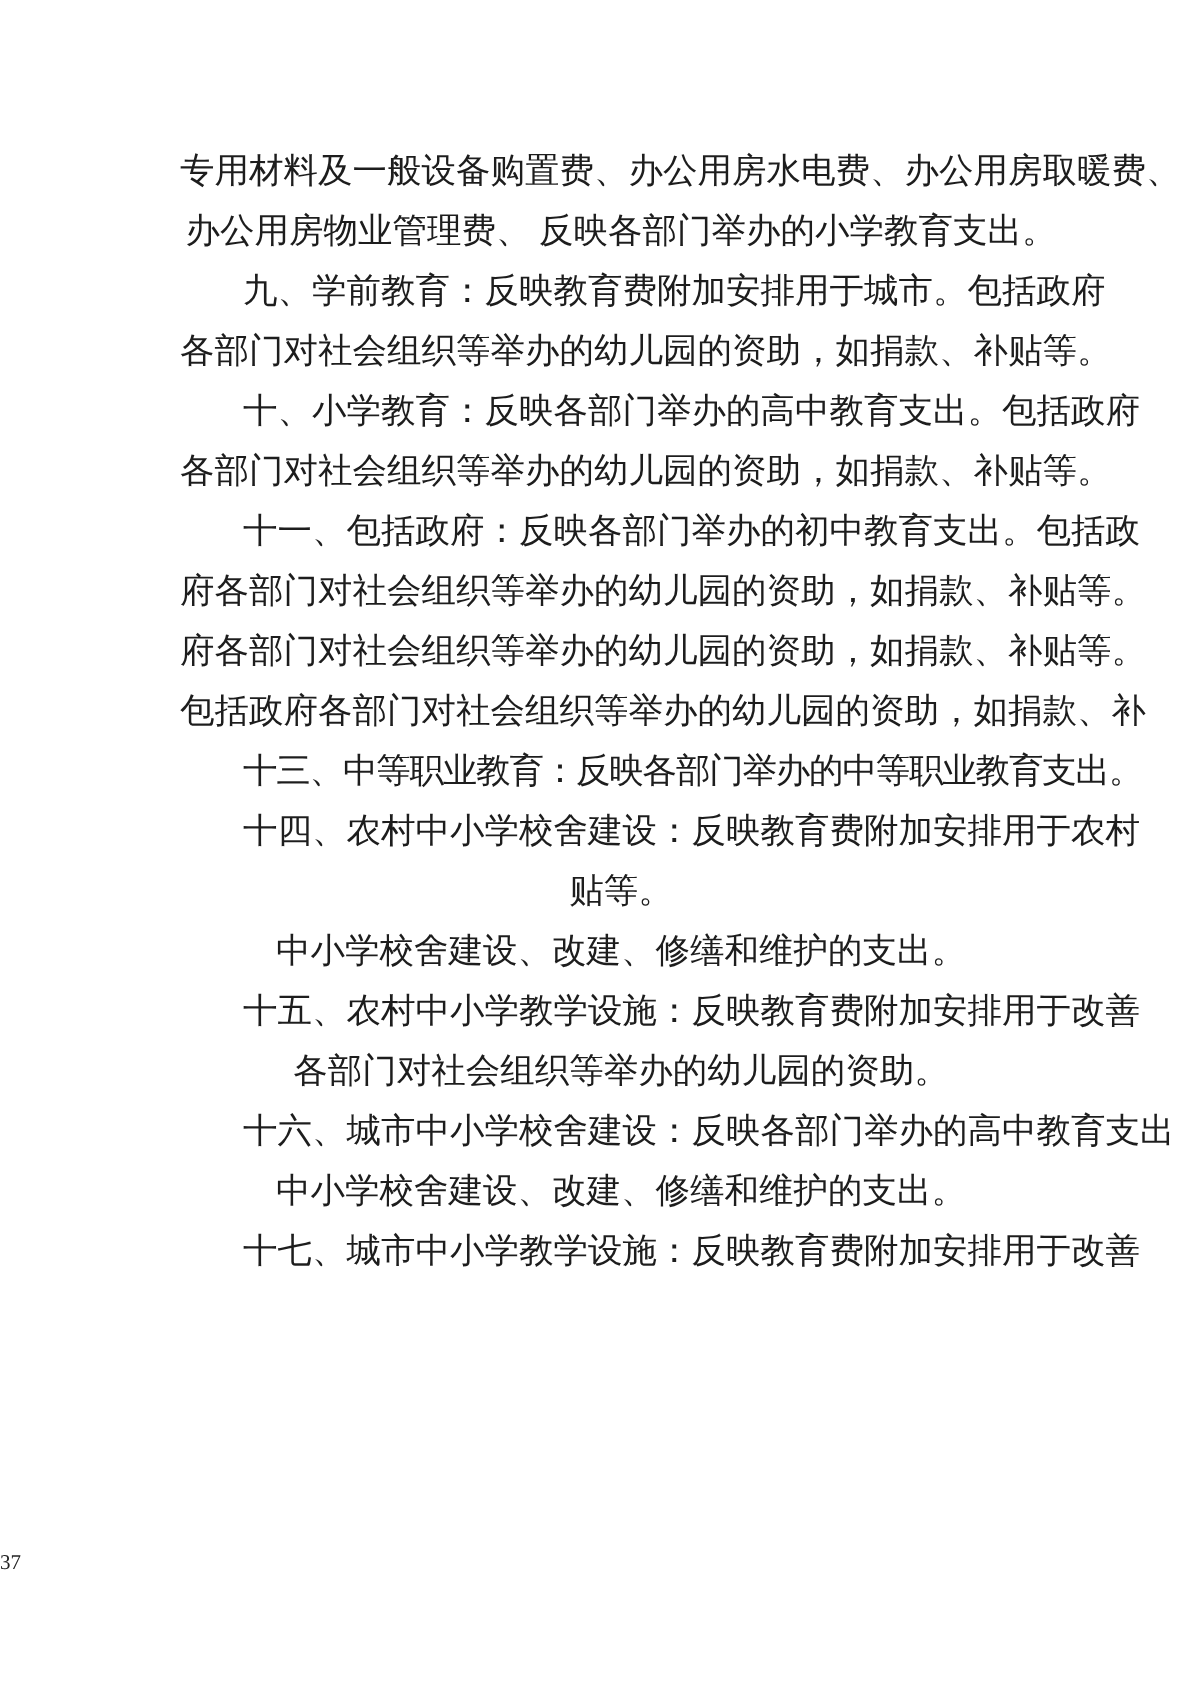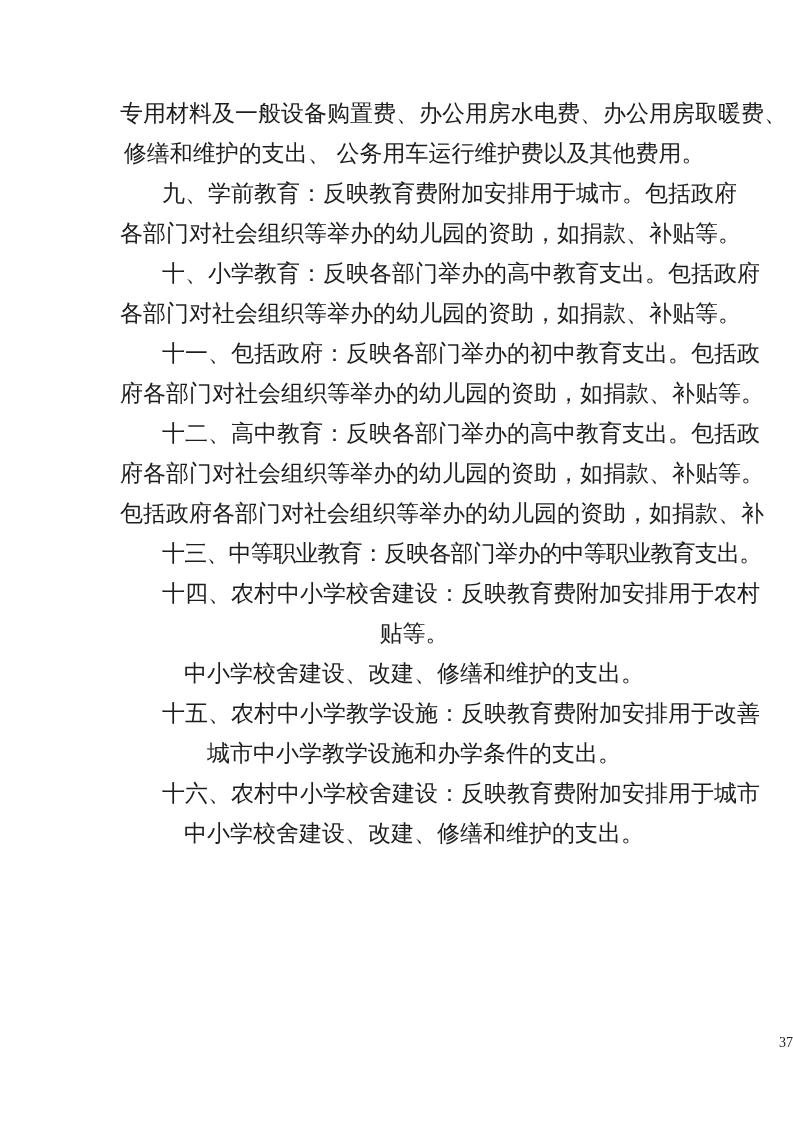--- a/index.html
+++ b/index.html
@@ -35,46 +35,46 @@
   }
   
   .tight {
     letter-spacing: -0.8px;
   }
   .page-number {
     position: absolute;
     left: 0;
     top: 1033px;
     width: 793px;
-    text-align: right;
+    text-align: left;
     font-size: 14px;
     line-height: 20px;
     color: #222222;
     font-family: "Liberation Serif", serif;
   }
 </style>
 </head>
 <body>
 
 <div class="page">
   <div class="content">
     <div class="line">专用材料及一般设备购置费、办公用房水电费、办公用房取暖费、</div>
-    <div class="line">修缮和维护的支出、 公务用车运行维护费以及其他费用。</div>
+    <div class="line">办公用房物业管理费、 反映各部门举办的小学教育支出。</div>
     <div class="line ind">九、学前教育：反映教育费附加安排用于城市。包括政府</div>
     <div class="line">各部门对社会组织等举办的幼儿园的资助，如捐款、补贴等。</div>
     <div class="line ind">十、小学教育：反映各部门举办的高中教育支出。包括政府</div>
     <div class="line">各部门对社会组织等举办的幼儿园的资助，如捐款、补贴等。</div>
     <div class="line ind">十一、包括政府：反映各部门举办的初中教育支出。包括政</div>
     <div class="line">府各部门对社会组织等举办的幼儿园的资助，如捐款、补贴等。</div>
-    <div class="line ind">十二、高中教育：反映各部门举办的高中教育支出。包括政</div>
     <div class="line">府各部门对社会组织等举办的幼儿园的资助，如捐款、补贴等。</div>
     <div class="line">包括政府各部门对社会组织等举办的幼儿园的资助，如捐款、补</div>
     <div class="line ind tight">十三、中等职业教育：反映各部门举办的中等职业教育支出。</div>
     <div class="line ind">十四、农村中小学校舍建设：反映教育费附加安排用于农村</div>
     <div class="line">贴等。</div>
     <div class="line">中小学校舍建设、改建、修缮和维护的支出。</div>
     <div class="line ind">十五、农村中小学教学设施：反映教育费附加安排用于改善</div>
-    <div class="line">城市中小学教学设施和办学条件的支出。</div>
-    <div class="line ind">十六、农村中小学校舍建设：反映教育费附加安排用于城市</div>
+    <div class="line">各部门对社会组织等举办的幼儿园的资助。</div>
+    <div class="line ind">十六、城市中小学校舍建设：反映各部门举办的高中教育支出</div>
     <div class="line">中小学校舍建设、改建、修缮和维护的支出。</div>
+    <div class="line ind">十七、城市中小学教学设施：反映教育费附加安排用于改善</div>
   </div>
   <div class="page-number">37</div>
 </div>
 
 </body></html>

